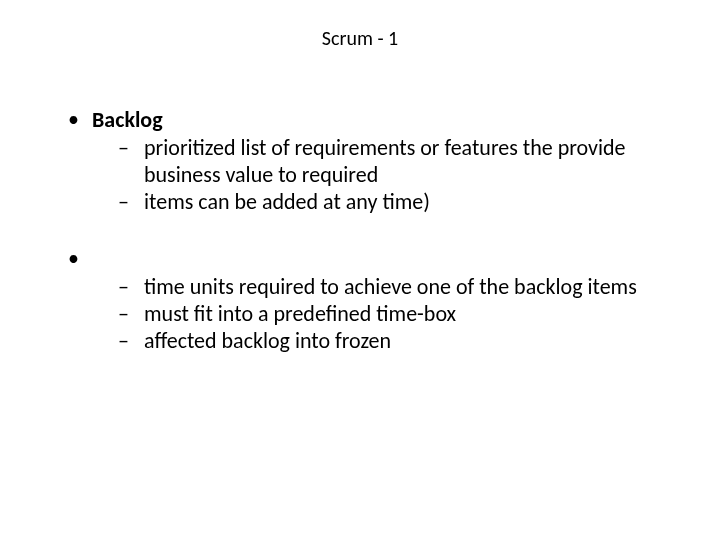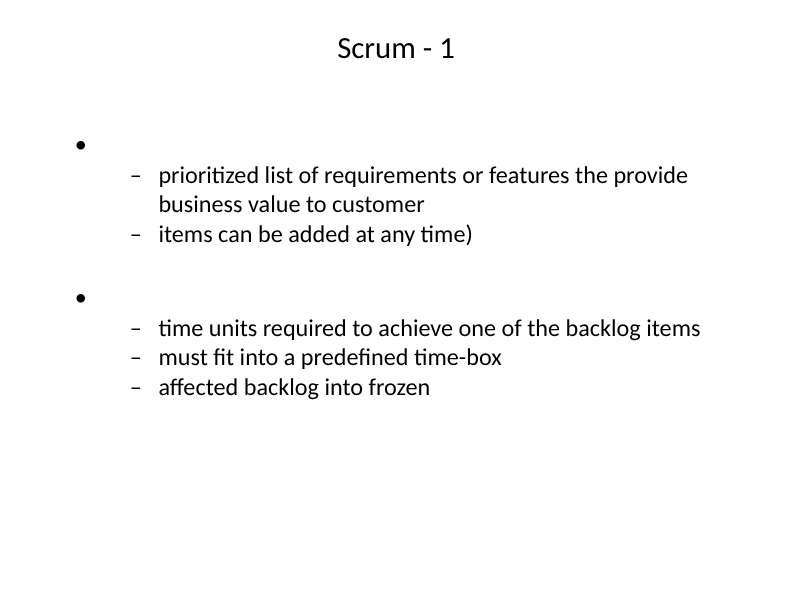--- a/index.html
+++ b/index.html
@@ -1,18 +1,18 @@
 <!DOCTYPE html>
 <html><head>
 <meta charset="utf-8">
 <style>
   * { margin: 0; padding: 0; box-sizing: border-box; }
   html, body { width: 720px; height: 540px; background: #fff; font-family: Calibri, "Segoe UI", Arial, sans-serif; color: #000; }
   .slide { width: 720px; height: 540px; position: relative; padding: 26px 48px 0 48px; }
-  .title { text-align: center; font-size: 28px; font-weight: 400; margin-bottom: 56px; }
+  .title { text-align: center; font-size: 20px; font-weight: 400; margin-bottom: 56px; }
   .content { font-size: 22px; line-height: 1.24; }
   ul.level1 { list-style: none; padding-left: 20px; }
   ul.level1 > li { margin-bottom: 30px; }
   ul.level1 > li > .row { display: flex; }
   ul.level1 > li > .row > .bullet { width: 24px; flex: none; font-size: 22px; line-height: 1.25; }
   ul.level1 > li > .row > .lbl { font-weight: 700; }
   ul.level2 { list-style: none; padding-left: 50px; }
   ul.level2 > li { display: flex; margin-top: 0; }
   ul.level2 > li .dash { width: 26px; flex: none; }
   ul.level2 > li .txt { flex: 1; }
@@ -22,25 +22,26 @@
 
 <div class="slide">
   <h1 class="title">Scrum - 1</h1>
 
   <div class="content">
     <ul class="level1">
 
       <li>
         <div class="row">
           <span class="bullet">•</span>
+          <span class="lbl">Backlog</span>
         </div>
         <ul class="level2">
           <li>
             <span class="dash">–</span>
-            <span class="txt">prioritized list of requirements or features the provide business value to customer</span>
+            <span class="txt">prioritized list of requirements or features the provide business value to required</span>
           </li>
           <li>
             <span class="dash">–</span>
             <span class="txt">items can be added at any time)</span>
           </li>
         </ul>
       </li>
 
       <li>
         <div class="row">

